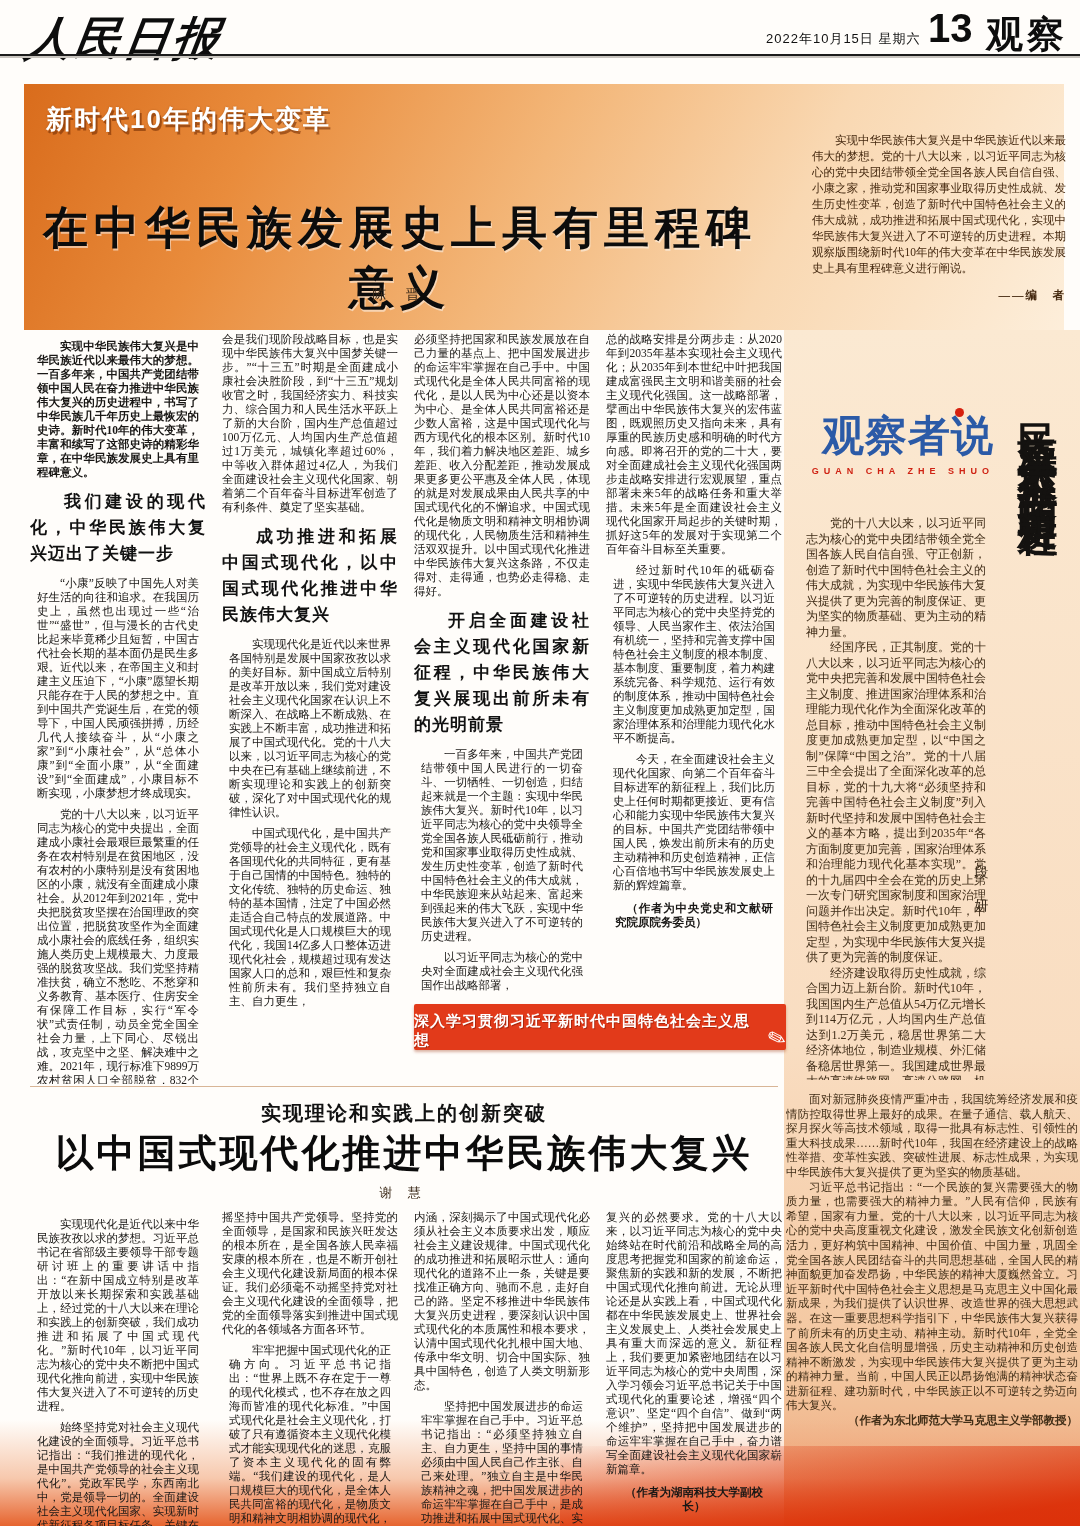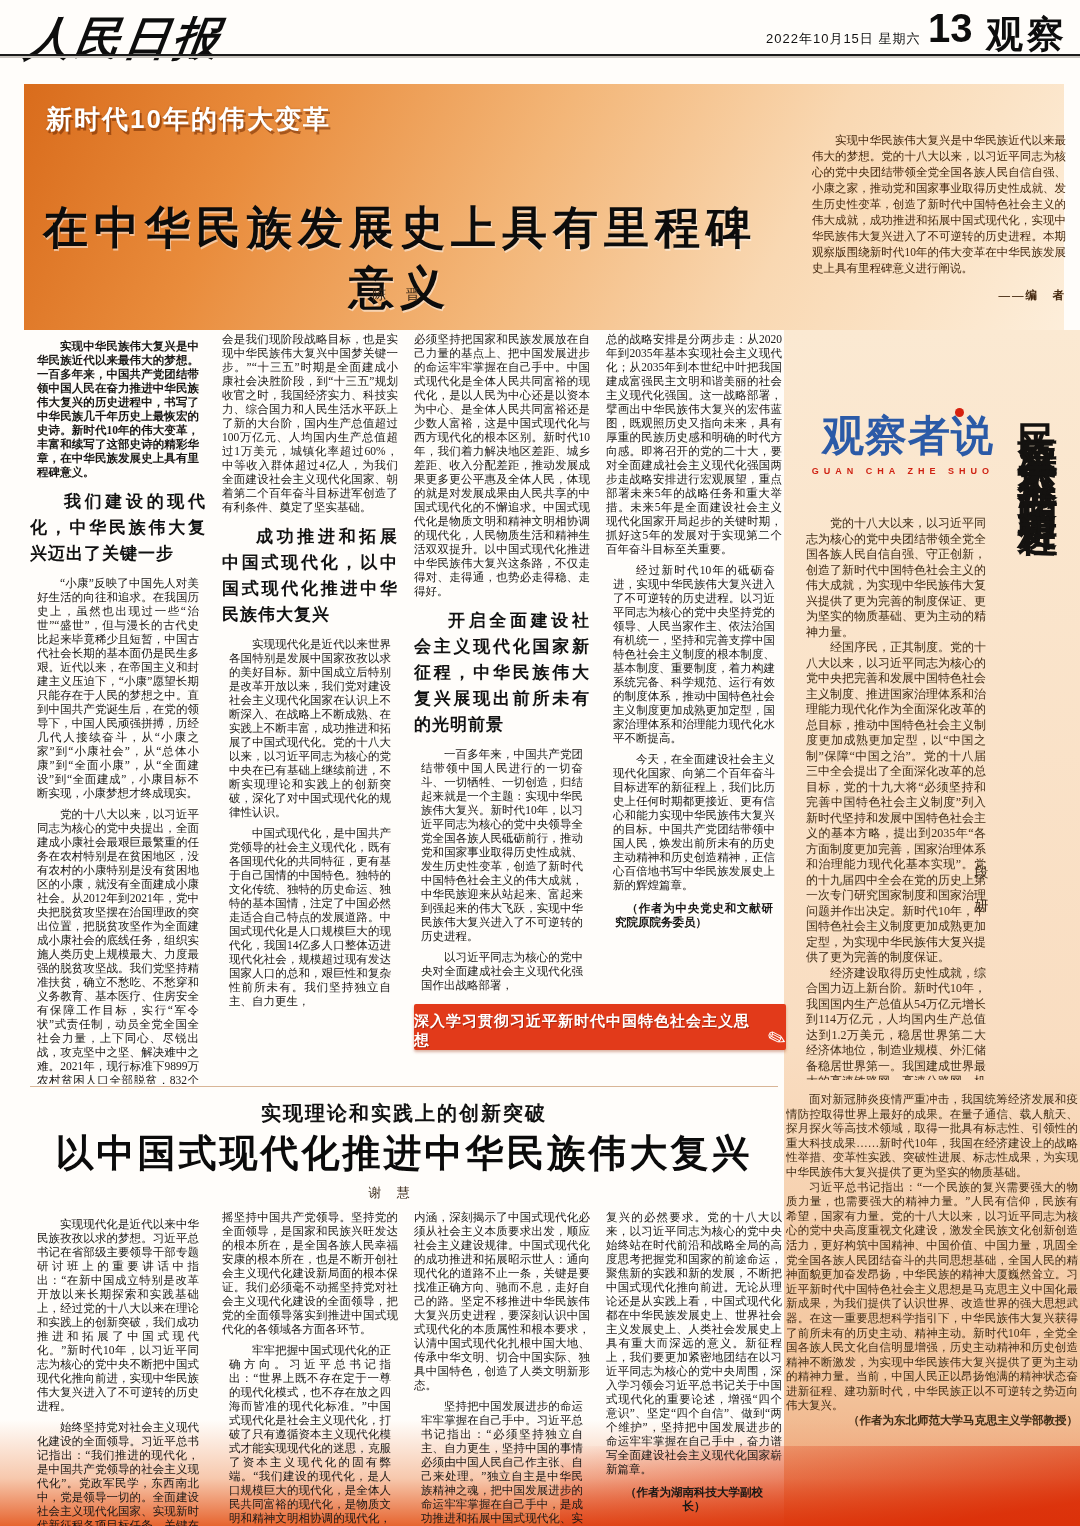--- a/index.html
+++ b/index.html
@@ -76,21 +76,21 @@
             font-size:11.5px;line-height:14.6px;text-align:justify;color:#402d16;}
   .obs-wide .p{margin:0;}
   .obs-wide .attr{text-align:right;text-indent:0;}
   
   .divider{position:absolute;left:30px;top:1086px;width:748px;border-top:1px solid #d8b596;z-index:2;}
   .kicker{position:absolute;left:30px;top:1100px;width:748px;z-index:2;text-align:center;
           font-size:20px;font-weight:700;letter-spacing:2px;color:#111;
           font-family:"Liberation Sans","DejaVu Sans",sans-serif;}
   .btitle{position:absolute;left:30px;top:1128px;width:748px;z-index:2;text-align:center;
           font-size:38px;font-weight:900;letter-spacing:3px;color:#0b0b0b;}
-  .bauthor{position:absolute;left:18px;top:1184px;width:748px;z-index:2;text-align:center;
+  .bauthor{position:absolute;left:29px;top:1184px;width:748px;z-index:2;text-align:center;
            font-size:13px;letter-spacing:6px;color:#3c2a18;}
   .bc{position:absolute;top:1210px;width:176px;height:316px;overflow:hidden;z-index:2;
       font-size:11.5px;line-height:14px;text-align:justify;}
   #bc0{left:30px;} #bc1{left:222px;} #bc2{left:414px;} #bc3{left:606px;}
   .bc .attr{text-align:center;text-indent:0;}
 </style>
 </head>
 <body>
 
 <div id="page">

